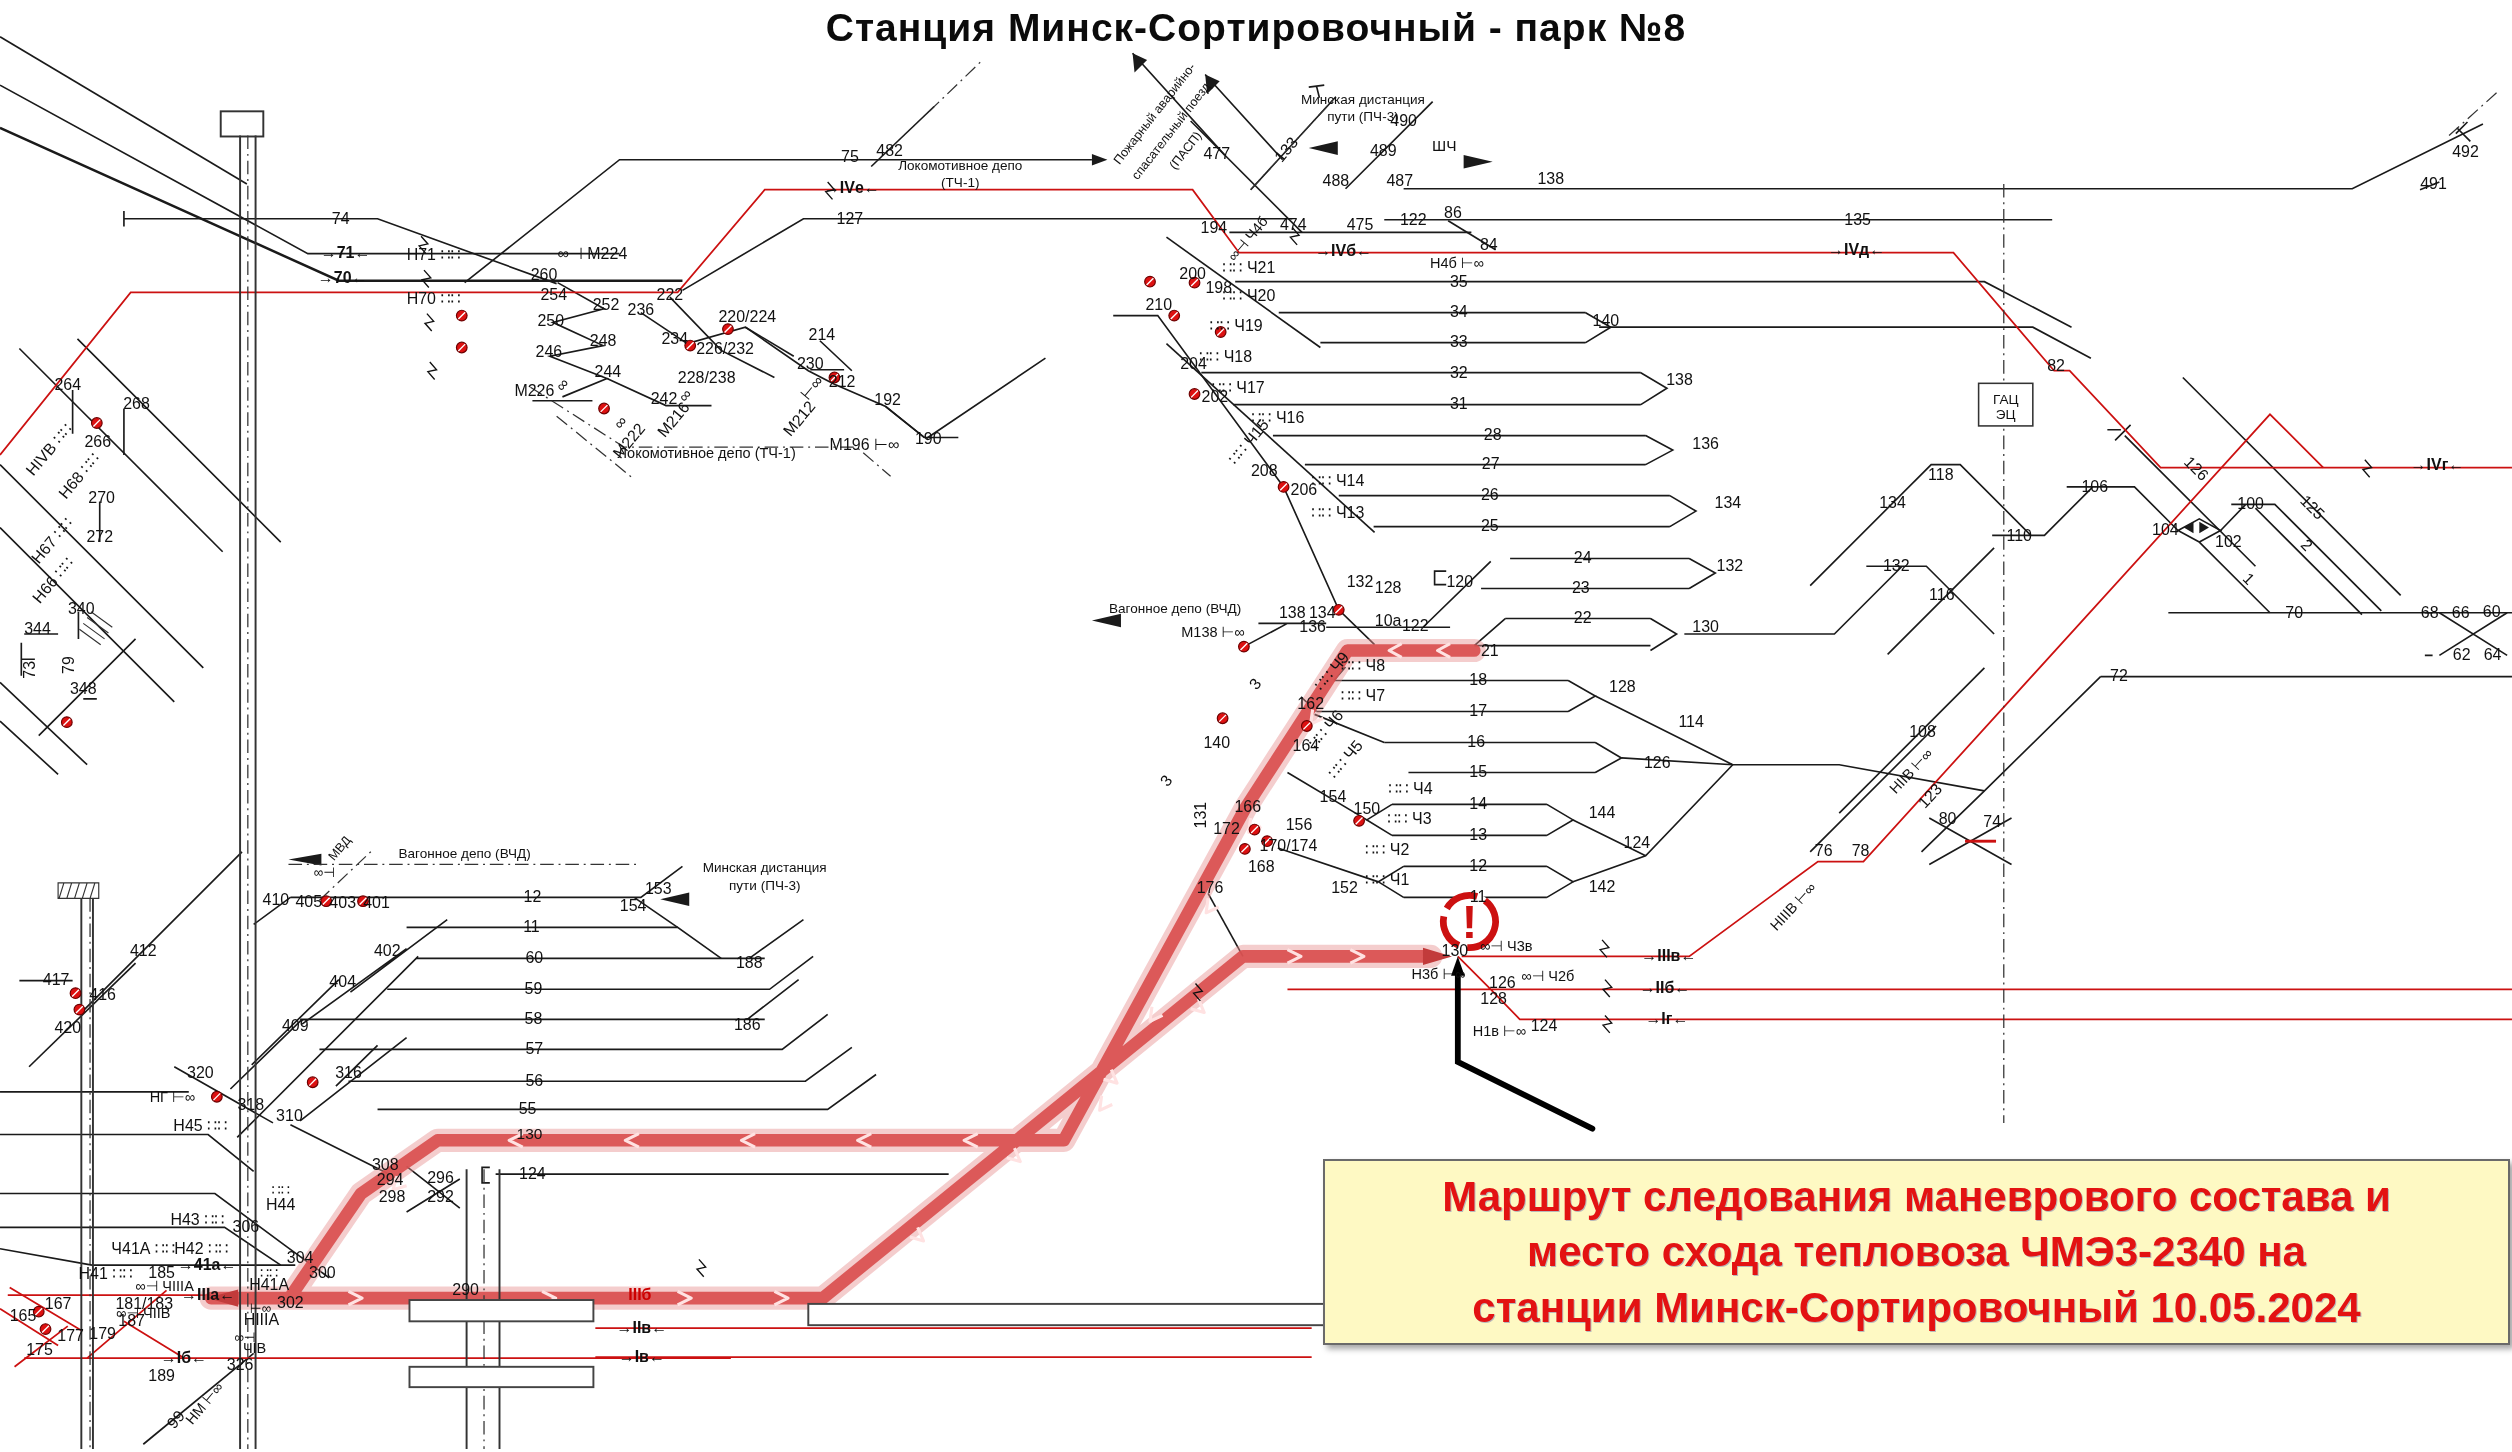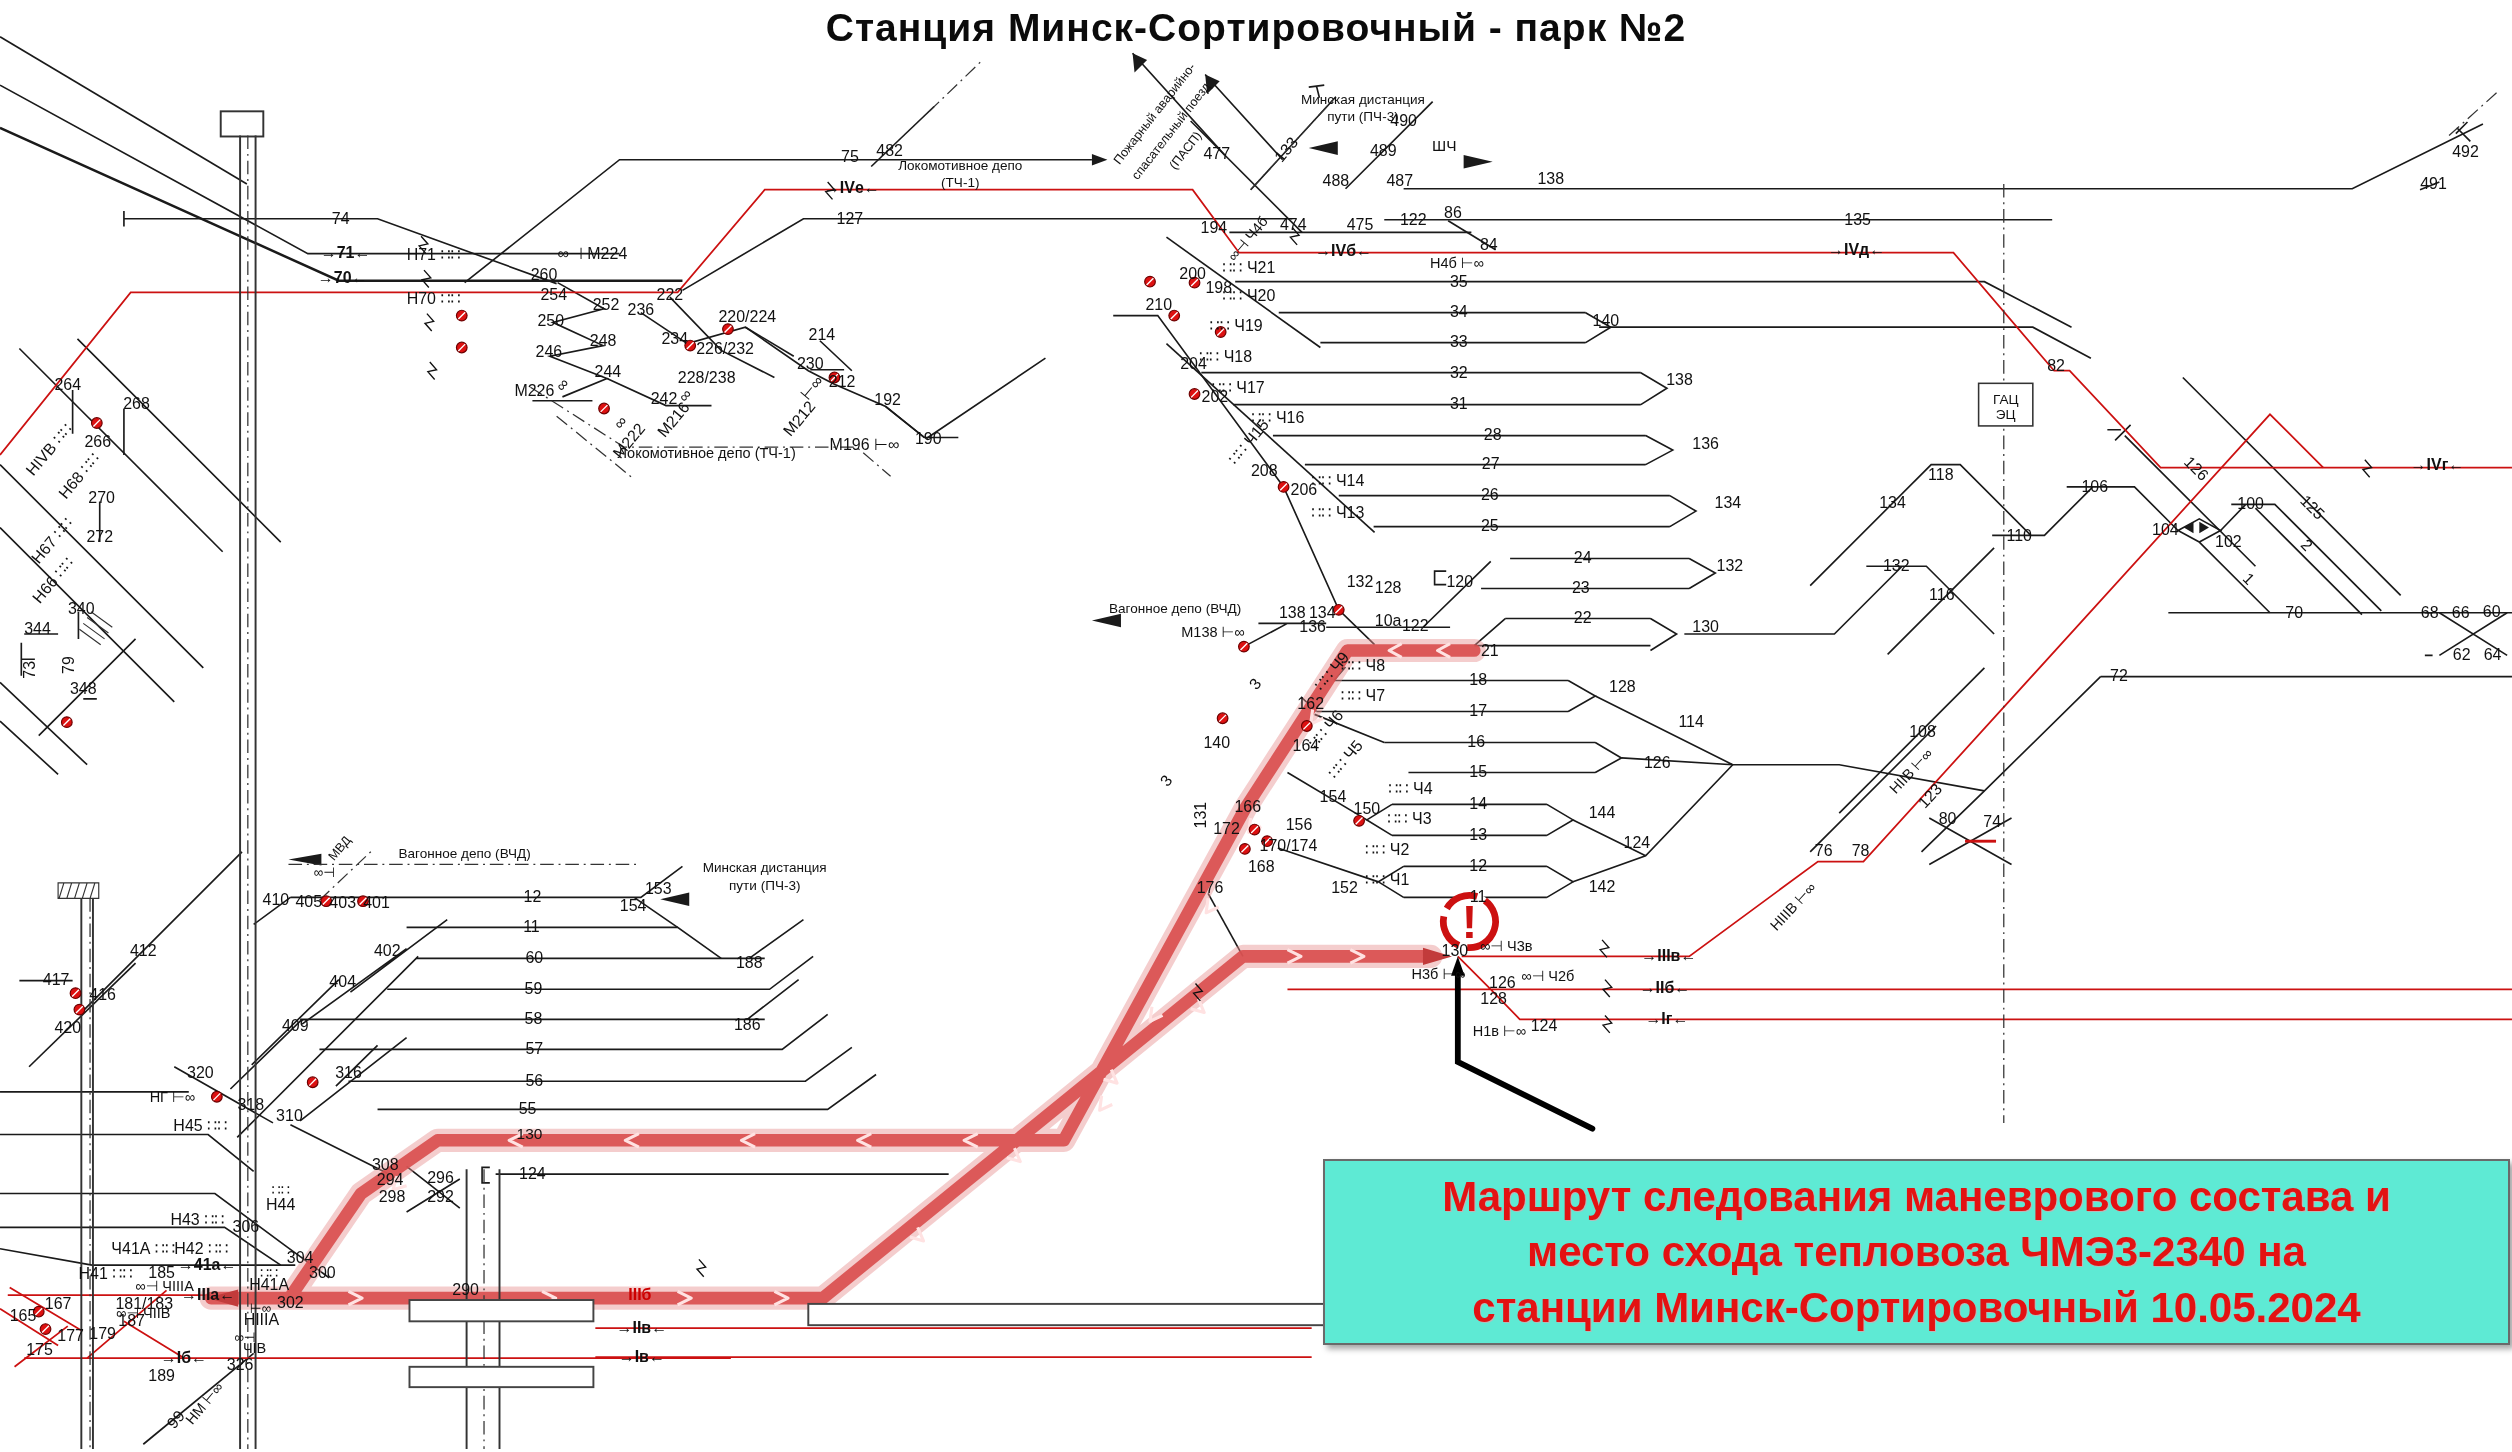--- a/index.html
+++ b/index.html
@@ -3,31 +3,31 @@
 <meta charset="utf-8">
 <style>
   html,body{margin:0;padding:0;background:#fff;}
   .stage{position:relative;width:2512px;height:1452px;background:#fff;overflow:hidden;
          font-family:"Liberation Sans",sans-serif;}
   .title{position:absolute;left:0;top:5.8px;width:100%;text-align:center;
          font-size:39px;font-weight:800;letter-spacing:1px;color:#0b0b0b;
          font-family:"Liberation Sans",sans-serif;}
   svg{position:absolute;left:0;top:0;}
   .infobox{position:absolute;left:1323px;top:1159px;width:1183px;height:182px;
-           background:#5eead4;border:2.9px solid #6a6a6a;box-shadow:3.9px 3.9px 5.8px rgba(0,0,0,.35);
+           background:#fef9c3;border:2.9px solid #6a6a6a;box-shadow:3.9px 3.9px 5.8px rgba(0,0,0,.35);
            display:flex;flex-direction:column;justify-content:center;align-items:center;}
   .infobox span{display:block;text-align:center;color:#e31212;font-weight:800;
            font-size:42px;line-height:1.32;text-shadow:1px 1px 0 #b9b9b9;
            font-family:"Liberation Sans",sans-serif;white-space:nowrap;}
 </style>
 </head>
 <body>
 
 <div class="stage">
-  <div class="title">Станция Минск-Сортировочный - парк №2</div>
+  <div class="title">Станция Минск-Сортировочный - парк №8</div>
 
   <svg id="diagram-svg" width="2512" height="1452" viewBox="0 0 2595 1500" xmlns="http://www.w3.org/2000/svg">
 
     <g stroke="#1a1a1a" stroke-width="1.7" fill="none">
       <path d="M128,218 v16 M128,226 H390 L575,293"></path>
       <path d="M0,88 L318,262 H640"></path>
       <path d="M0,38 L255,190"></path>
       <path d="M0,132 L350,290 H705" stroke-width="2.6"></path>
       <path d="M480,292 L640,165 H1128"></path>
       <path d="M705,300 L830,226 H1335"></path>

